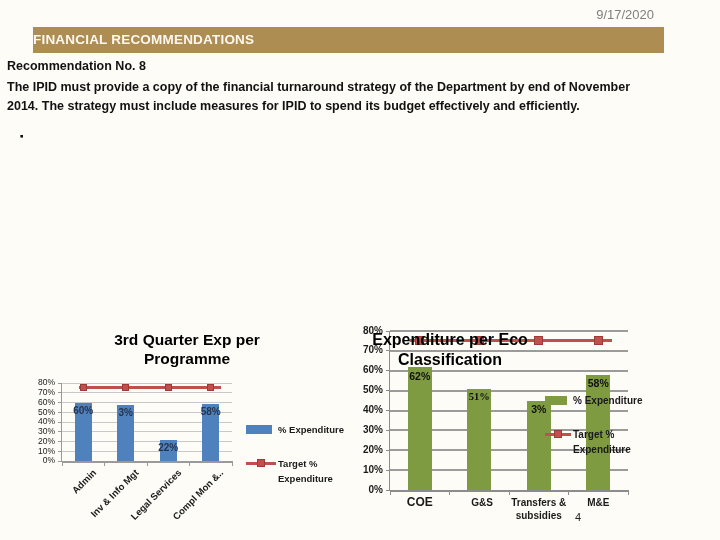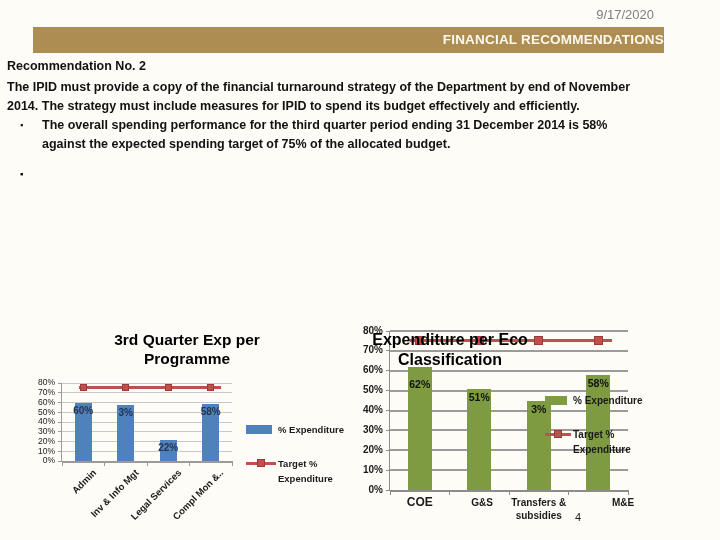--- a/index.html
+++ b/index.html
@@ -1,20 +1,20 @@
 <!DOCTYPE html>
 <html><head>
 <meta charset="utf-8">
 <style>
   html,body{margin:0;padding:0;}
   body{width:720px;height:540px;font-family:"Liberation Sans",sans-serif;}
   .slide{position:relative;width:720px;height:540px;background:#FEFCF6;overflow:hidden;}
   .date{position:absolute;top:7px;right:66px;font-size:13px;color:#7f7f7f;}
   .header-bar{position:absolute;left:33px;top:27px;width:631px;height:26px;background:#AE8D52;}
-  .header-bar span{display:block;padding-left:5px;line-height:26px;font-size:13.5px;font-weight:bold;color:#FCF8EF;letter-spacing:.2px;text-align:right;}
+  .header-bar span{display:block;line-height:26px;font-size:13.5px;font-weight:bold;color:#FCF8EF;letter-spacing:.2px;}
   .body-text{position:absolute;left:7px;top:57px;width:650px;color:#121212;font-weight:bold;font-size:12.5px;line-height:19px;}
   .rec-heading{margin:0 0 2px 0;}
   .rec-text{margin:0;width:636px;}
   .status-heading{margin:24px 0 5px 0;}
   .bullets{list-style:none;margin:0;padding:0;width:640px;}
   .bullets li{position:relative;padding-left:35px;margin-bottom:11px;width:605px;}
   .bullets li .bl{position:absolute;left:13px;top:0;font-size:9px;}
   .chart{position:absolute;}
   #chart0{left:36px;top:329px;width:302px;height:208px;}
   #chart1{left:355px;top:326px;width:365px;height:214px;}
@@ -33,24 +33,24 @@
 </head>
 <body>
 
 <div class="slide">
   <div class="date">9/17/2020</div>
   <div class="header-bar">
     <span>FINANCIAL RECOMMENDATIONS</span>
   </div>
 
   <div class="body-text">
-    <p class="rec-heading">Recommendation No. 2</p>
+    <p class="rec-heading">Recommendation No. 8</p>
     <p class="rec-text">The IPID must provide a copy of the financial turnaround strategy of the Department by end of November 2014. The strategy must include measures for IPID to spend its budget effectively and efficiently.</p>
     <ul class="bullets" id="bullet-list">
-        <li><span class="bl">▪</span><span>The overall spending performance for the third quarter period ending 31 December 2014 is 58% against the expected spending target of 75% of the allocated budget.</span></li>
+        <li><span class="bl">▪</span></li>
         <li><span class="bl">▪</span></li>
         <li><span class="bl">▪</span></li>
       </ul>
   </div>
 
   <div class="chart" id="chart0">
       <div style="left: 22px; top: 131.5px; width: 4px; height: 1px; background: rgb(154, 154, 154);"></div>
       <div class="ylab" style="left: -5px; top: 126.475px; width: 24px; font-size: 8.5px; font-weight: normal;">0%</div>
       <div class="grid" style="left: 26px; top: 121.75px; width: 170px; height: 1px; background: rgb(201, 201, 201);"></div>
       <div style="left: 22px; top: 121.75px; width: 4px; height: 1px; background: rgb(154, 154, 154);"></div>
@@ -137,39 +137,39 @@
       <div style="left: 31px; top: 4.5px; width: 4px; height: 1px; background: rgb(140, 140, 140);"></div>
       <div class="ylab" style="left: -2px; top: -1.5px; width: 30px; font-size: 10px; font-weight: bold;">80%</div>
       <div style="left: 34px; top: 5px; width: 1px; height: 159px; background: rgb(140, 140, 140);"></div>
       <div style="left: 35px; top: 164px; width: 238px; height: 2px; background: rgb(140, 140, 140);"></div>
       <div style="left: 34.5px; top: 164px; width: 1px; height: 5px; background: rgb(140, 140, 140);"></div>
       <div style="left: 94px; top: 164px; width: 1px; height: 5px; background: rgb(140, 140, 140);"></div>
       <div style="left: 153.5px; top: 164px; width: 1px; height: 5px; background: rgb(140, 140, 140);"></div>
       <div style="left: 213px; top: 164px; width: 1px; height: 5px; background: rgb(140, 140, 140);"></div>
       <div style="left: 272.5px; top: 164px; width: 1px; height: 5px; background: rgb(140, 140, 140);"></div>
       <div class="bar" style="left: 52.75px; top: 40.775px; width: 24px; height: 123.225px; background: rgb(126, 155, 66);"></div>
-      <div class="dlabel" style="left: 44.75px; top: 52px; width: 40px; font-size: 10.5px; color: rgb(17, 17, 17);">62%</div>
+      <div class="dlabel" style="left: 44.75px; top: 44px; width: 40px; font-size: 10.5px; color: rgb(17, 17, 17);">62%</div>
       <div class="bar" style="left: 112.25px; top: 62.6375px; width: 24px; height: 101.362px; background: rgb(126, 155, 66);"></div>
-      <div class="dlabel" style="left: 104.25px; top: 64.6375px; width: 40px; font-size: 10.5px; color: rgb(17, 17, 17);">51%</div>
+      <div class="dlabel" style="left: 104.25px; top: 64.6375px; width: 40px; font-size: 10.5px; color: rgb(17, 17, 17); font-family: Liberation Serif, serif;">51%</div>
       <div class="bar" style="left: 171.75px; top: 74.5625px; width: 24px; height: 89.4375px; background: rgb(126, 155, 66);"></div>
       <div class="dlabel" style="left: 163.75px; top: 76.5625px; width: 40px; font-size: 10.5px; color: rgb(17, 17, 17);">3%</div>
       <div class="bar" style="left: 231.25px; top: 48.725px; width: 24px; height: 115.275px; background: rgb(126, 155, 66);"></div>
       <div class="dlabel" style="left: 223.25px; top: 50.725px; width: 40px; font-size: 10.5px; color: rgb(17, 17, 17);">58%</div>
       <div class="tline" style="left: 54.75px; top: 13.4375px; width: 202.5px; height: 3px; background: rgb(192, 80, 77);"></div>
       <div class="marker" style="left: 60.25px; top: 10.4375px; width: 9px; height: 9px; background: rgb(192, 80, 77); border: 1px solid rgb(158, 59, 57);"></div>
       <div class="marker" style="left: 119.75px; top: 10.4375px; width: 9px; height: 9px; background: rgb(192, 80, 77); border: 1px solid rgb(158, 59, 57);"></div>
       <div class="marker" style="left: 179.25px; top: 10.4375px; width: 9px; height: 9px; background: rgb(192, 80, 77); border: 1px solid rgb(158, 59, 57);"></div>
       <div class="marker" style="left: 238.75px; top: 10.4375px; width: 9px; height: 9px; background: rgb(192, 80, 77); border: 1px solid rgb(158, 59, 57);"></div>
       <div class="title" style="left: 0px; top: 4px; width: 300px; font-size: 16px; line-height: 1.22;">
         <div style="margin: 0px auto; width: 190px;">Expenditure per Eco Classification</div>
       </div>
       <div class="xlab" style="top: 170px; font-size: 12px; font-weight: 600; left: 28.75px; width: 72px; text-align: center; line-height: 13px;">COE</div>
       <div class="xlab" style="top: 170px; font-size: 10px; font-weight: 600; left: 91px; width: 72px; text-align: center; line-height: 13px;">G&amp;S</div>
       <div class="xlab" style="top: 170px; font-size: 10px; font-weight: 600; left: 147.75px; width: 72px; text-align: center; line-height: 13px;">Transfers &amp; subsidies</div>
-      <div class="xlab" style="top: 170px; font-size: 10px; font-weight: 600; left: 207.25px; width: 72px; text-align: right; line-height: 13px;">M&amp;E</div>
+      <div class="xlab" style="top: 170px; font-size: 10px; font-weight: 600; left: 207.25px; width: 72px; text-align: center; line-height: 13px;">M&amp;E</div>
       <div style="left: 190px; top: 70px; width: 22px; height: 9px; background: rgb(126, 155, 66); z-index: 5;"></div>
       <div class="leg-text" style="left: 218px; top: 68px; width: 90px; font-size: 10px; font-weight: 600; line-height: 14px;">% Expenditure</div>
       <div style="left: 190px; top: 107px; width: 26px; height: 3px; background: rgb(192, 80, 77); z-index: 5;"></div>
       <div style="left: 199px; top: 104px; width: 8px; height: 8px; background: rgb(192, 80, 77); border: 1px solid rgb(158, 59, 57); z-index: 5;"></div>
       <div class="leg-text" style="left: 218px; top: 101px; width: 74px; font-size: 10px; font-weight: 600; line-height: 15px;">Target % Expenditure</div>
     </div>
 
   <div class="page-number">4</div>
 </div>
 

